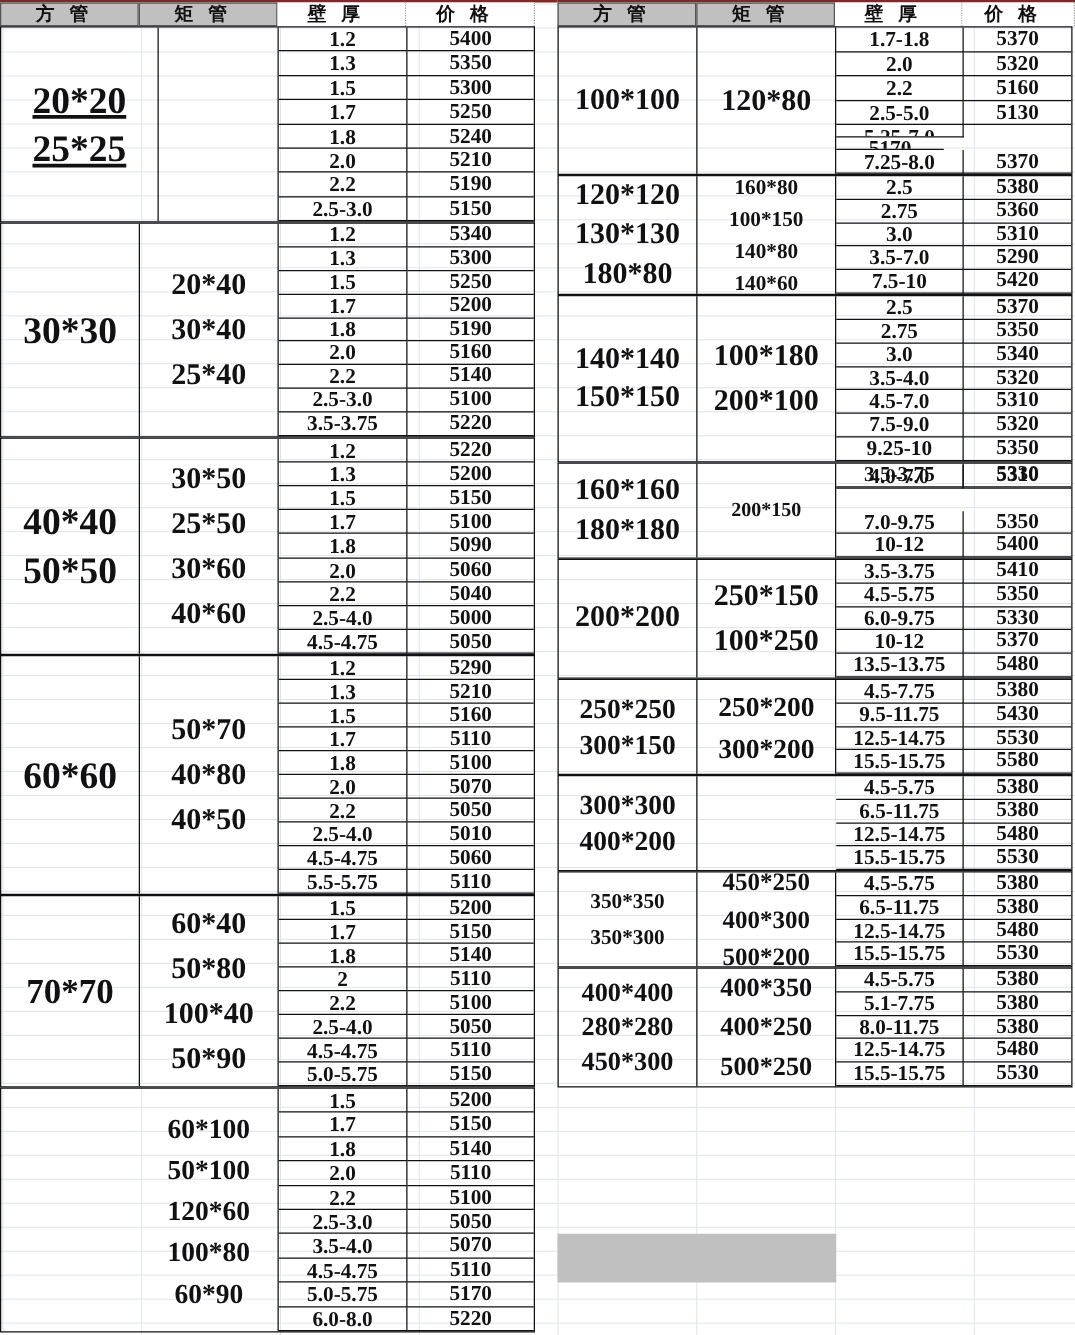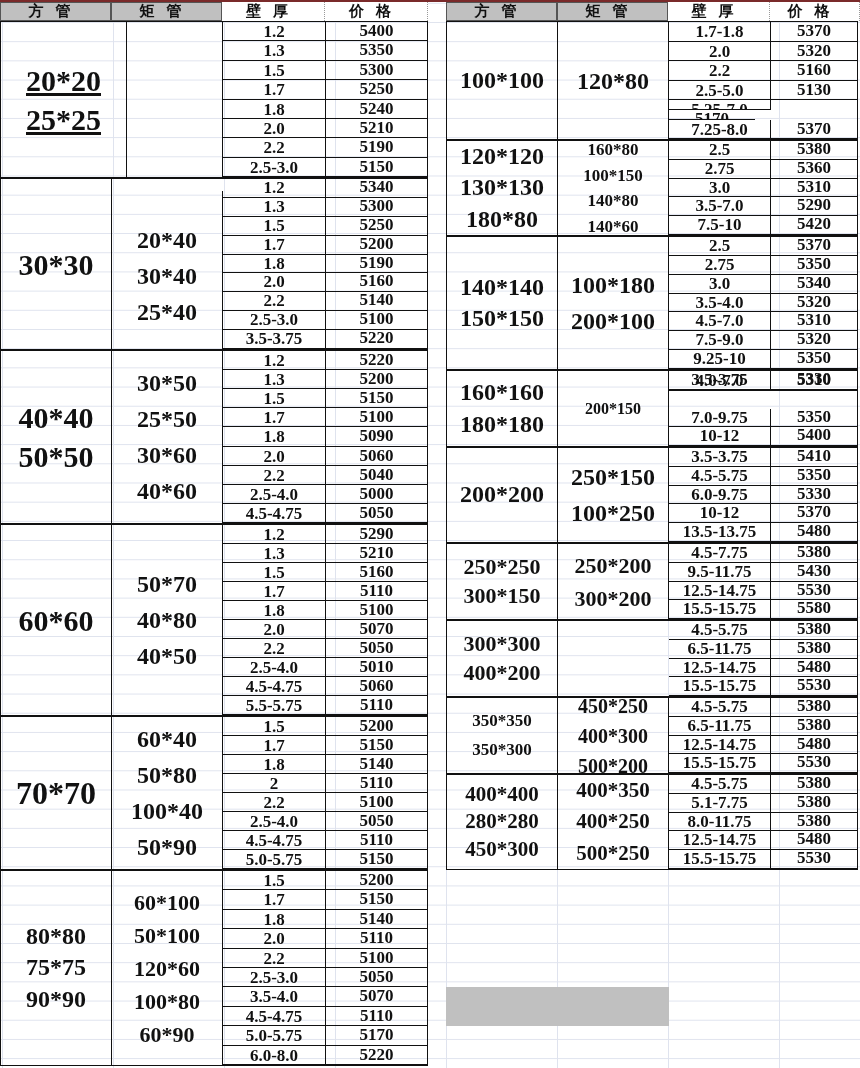--- a/index.html
+++ b/index.html
@@ -80,21 +80,21 @@
       </div>
       <div class="row" style="left: 222px; top: 135.625px; width: 206px; height: 19.375px;">
         <div class="t" style="width: 103px; height: 19.375px; line-height: 19.375px;">2.5-3.0</div>
         <div class="p" style="width: 101px; height: 19.375px; line-height: 17.375px;">5150</div>
       </div>
     </div>
     <div class="grp" style="left: 0px; top: 178px; width: 428px; height: 172px;">
       <div class="cell-big" style="left: 0px; top: 0px; width: 111px; height: 100%; font-size: 30px; line-height: 39px;">
         <div>30*30</div>
       </div>
-      <div class="cell-big" style="left: 111px; top: 12px; width: 111px; height: 100%; font-size: 24px; line-height: 36px;">
+      <div class="cell-big" style="left: 111px; top: 0px; width: 111px; height: 100%; font-size: 24px; line-height: 36px;">
         <div>20*40</div>
         <div>30*40</div>
         <div>25*40</div>
       </div>
       <div class="row" style="left: 222px; top: 0px; width: 206px; height: 18.8889px;">
         <div class="t" style="width: 103px; height: 18.8889px; line-height: 18.8889px;">1.2</div>
         <div class="p" style="width: 101px; height: 18.8889px; line-height: 16.8889px;">5340</div>
       </div>
       <div class="row" style="left: 222px; top: 18.8889px; width: 206px; height: 18.8889px;">
         <div class="t" style="width: 103px; height: 18.8889px; line-height: 18.8889px;">1.3</div>
@@ -221,21 +221,21 @@
       <div class="row" style="left: 222px; top: 152px; width: 206px; height: 19px;">
         <div class="t" style="width: 103px; height: 19px; line-height: 19px;">4.5-4.75</div>
         <div class="p" style="width: 101px; height: 19px; line-height: 17px;">5060</div>
       </div>
       <div class="row" style="left: 222px; top: 171px; width: 206px; height: 19px;">
         <div class="t" style="width: 103px; height: 19px; line-height: 19px;">5.5-5.75</div>
         <div class="p" style="width: 101px; height: 19px; line-height: 17px;">5110</div>
       </div>
     </div>
     <div class="grp" style="left: 0px; top: 716px; width: 428px; height: 154px;">
-      <div class="cell-big" style="left: 0px; top: 0px; width: 111px; height: 100%; font-size: 32px; line-height: 39px;">
+      <div class="cell-big" style="left: 0px; top: 0px; width: 111px; height: 100%; font-size: 28px; line-height: 39px;">
         <div>70*70</div>
       </div>
       <div class="cell-big" style="left: 111px; top: 0px; width: 111px; height: 100%; font-size: 24px; line-height: 36px;">
         <div>60*40</div>
         <div>50*80</div>
         <div>100*40</div>
         <div>50*90</div>
       </div>
       <div class="row" style="left: 222px; top: 0px; width: 206px; height: 19px;">
         <div class="t" style="width: 103px; height: 19px; line-height: 19px;">1.5</div>
@@ -264,25 +264,20 @@
       <div class="row" style="left: 222px; top: 114px; width: 206px; height: 19px;">
         <div class="t" style="width: 103px; height: 19px; line-height: 19px;">4.5-4.75</div>
         <div class="p" style="width: 101px; height: 19px; line-height: 17px;">5110</div>
       </div>
       <div class="row" style="left: 222px; top: 133px; width: 206px; height: 19px;">
         <div class="t" style="width: 103px; height: 19px; line-height: 19px;">5.0-5.75</div>
         <div class="p" style="width: 101px; height: 19px; line-height: 17px;">5150</div>
       </div>
     </div>
     <div class="grp" style="left: 0px; top: 870px; width: 428px; height: 196px;">
-      <div class="cell-big" style="left: 0px; top: 0px; width: 111px; height: 100%; font-size: 24px; line-height: 31.2px;">
-        <div>80*80</div>
-        <div>75*75</div>
-        <div>90*90</div>
-      </div>
       <div class="cell-big" style="left: 111px; top: 0px; width: 111px; height: 100%; font-size: 22px; line-height: 33px;">
         <div>60*100</div>
         <div>50*100</div>
         <div>120*60</div>
         <div>100*80</div>
         <div>60*90</div>
       </div>
       <div class="row" style="left: 222px; top: 0px; width: 206px; height: 19.4px;">
         <div class="t" style="width: 103px; height: 19.4px; line-height: 19.4px;">1.5</div>
         <div class="p" style="width: 101px; height: 19.4px; line-height: 17.4px;">5200</div>

